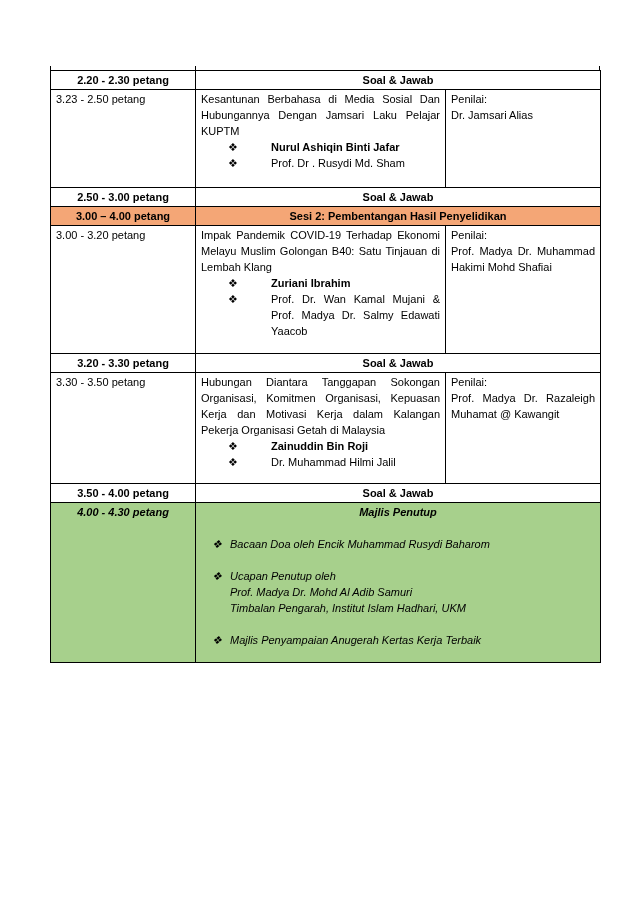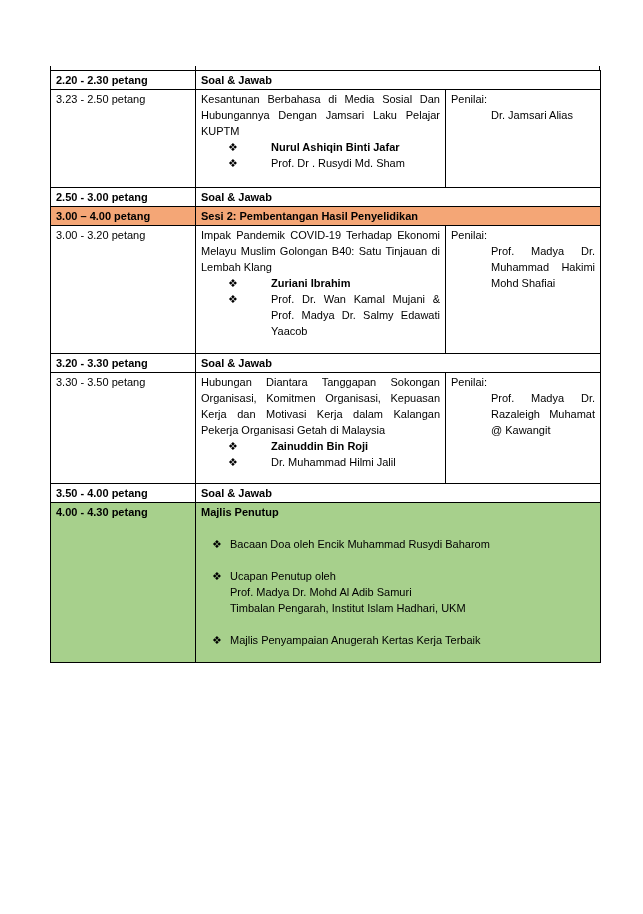--- a/index.html
+++ b/index.html
@@ -11,29 +11,29 @@
   .sliver{position:absolute;top:66px;width:1px;height:4px;background:#000;}
   table.schedule{
     position:absolute;left:50px;top:70px;width:550px;
     border-collapse:collapse;table-layout:fixed;
     font-size:11px;line-height:16px;
   }
   table.schedule td{
     border:1px solid #000;vertical-align:top;
     padding:1px 5px;overflow:hidden;
   }
-  .bold{font-weight:bold;}
+  .bold{font-weight:bold;text-align:center;}
   .time-cell{white-space:nowrap;}
   .hdr-row td{background:var(--hdr-bg);}
   .green-bg{background:var(--green-bg);}
   .sess-title{text-align:justify;}
   .bullet-row{display:flex;margin-left:27px;margin-top:0;}
   .bullet-row .glyph{flex:none;width:12px;margin-right:6px;}
   .bullet-row .b-text{flex:1;text-align:justify;margin-left:25px;}
-  .ev-name{text-align:justify;margin-left:40px;}
+  .ev-name{text-align:justify;}
   .closing-item{display:flex;margin-left:11px;margin-top:16px;}
   .closing-item .glyph{flex:none;width:12px;margin-right:6px;}
   .closing-item .c-lines{flex:1;}
 </style>
 </head>
 <body>
 
 <div class="page">
 
   <div class="sliver" style="left:50px"></div>
@@ -114,21 +114,21 @@
           </td>
           <td>
             <div>Penilai:</div>
             <div class="ev-name">Prof. Madya Dr. Razaleigh Muhamat @ Kawangit</div>
           </td>
         </tr>
         <tr style="height: 19px;">
           <td class="time-cell bold">3.50 - 4.00 petang</td>
           <td class="bold" colspan="2">Soal &amp; Jawab</td>
         </tr>
-        <tr style="height: 160px;">
+        <tr style="height: 160px; font-style: italic;">
           <td class="time-cell bold green-bg">4.00 - 4.30 petang</td>
           <td class="green-bg" colspan="2">
             <div class="bold">Majlis Penutup</div>
             <div class="closing-item">
               <span class="glyph">❖</span>
               <div class="c-lines">
                 <div>Bacaan Doa oleh Encik Muhammad Rusydi Baharom</div>
               </div>
             </div>
             <div class="closing-item">

